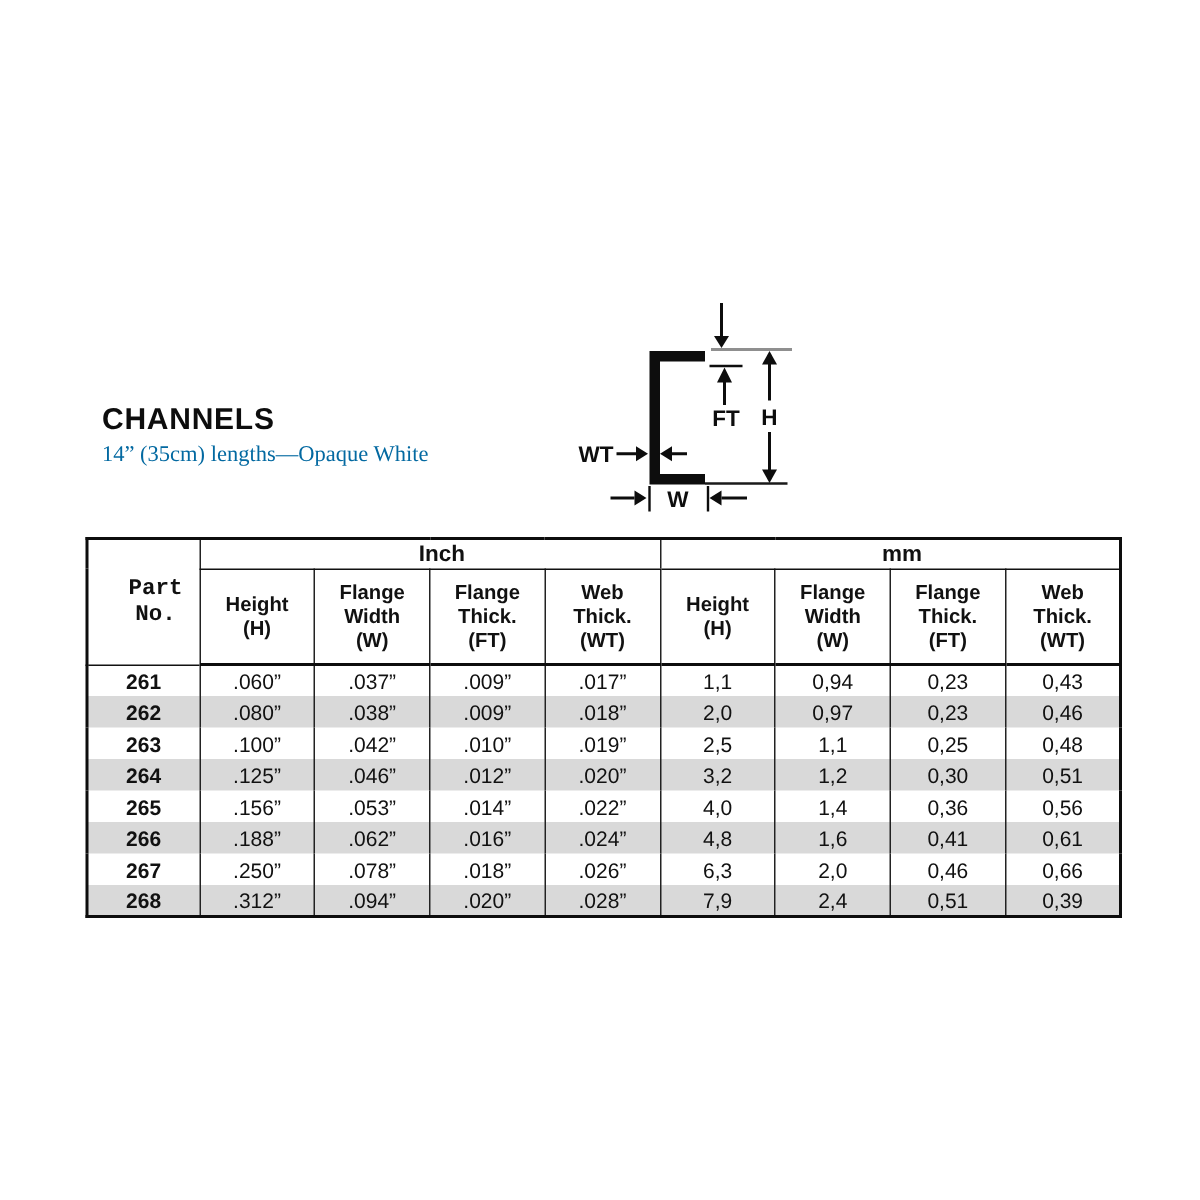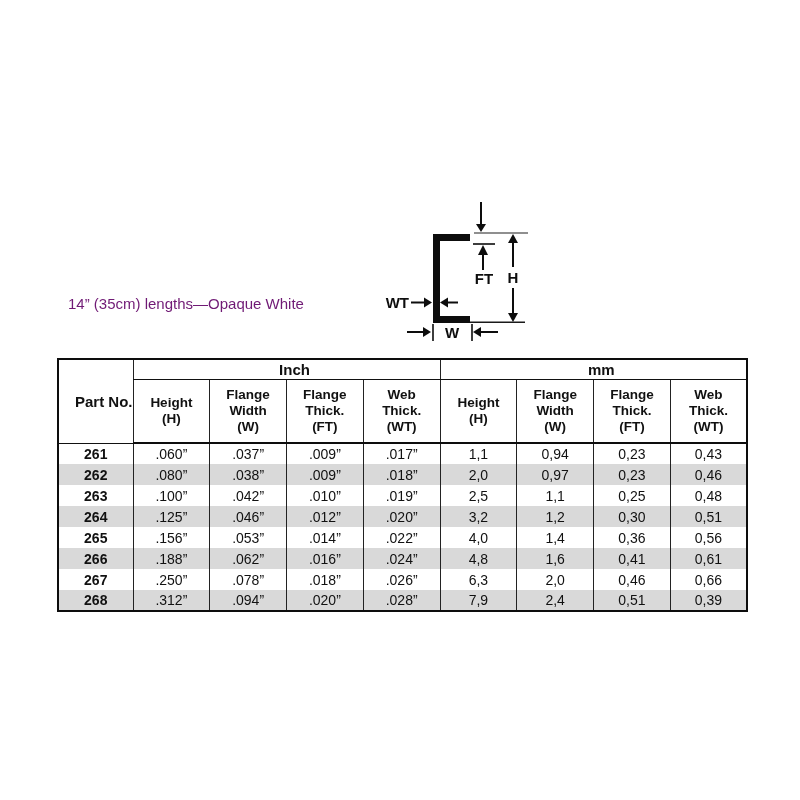--- a/index.html
+++ b/index.html
@@ -10,21 +10,21 @@
   }
   .page{position:absolute;inset:0;background:#fff;}
 
   
   .title{
     position:absolute;left:68px;top:269px;
     font-size:20px;font-weight:bold;letter-spacing:.5px;color:#0d0d0d;
   }
   .subtitle{
     position:absolute;left:68px;top:295px;
-    font-size:15px;color:#701a75;
+    font-size:15px;color:#0369a1;font-family:Liberation Serif, serif;
   }
 
   
   .diagram{position:absolute;left:384px;top:198px;width:162px;height:152px;}
   .diagram text{font-family:"Liberation Sans","DejaVu Sans",sans-serif;font-weight:bold;font-size:15px;fill:#0d0d0d;}
   .diagram .shaft{stroke:#0d0d0d;stroke-width:2;}
   .diagram .tick{stroke:#0d0d0d;stroke-width:1.6;}
   .diagram .refline{stroke:#1a1a1a;stroke-width:1.6;}
   .diagram .refline-light{stroke:#8f8f8f;stroke-width:2;}
   .diagram .head{fill:#0d0d0d;stroke:none;}
@@ -39,41 +39,42 @@
     padding:0;text-align:center;vertical-align:middle;
     border-left:1px solid #222;
   }
   table.spec col.c-part{width:75px;}
   table.spec col.c-val{width:76.75px;}
 
   tr.grouprow{height:20px;}
   tr.grouprow th{font-size:15px;font-weight:bold;border-bottom:1px solid #111;padding-left:16px;}
   th.part-col{
     font-size:15px;font-weight:bold;
-    border-left:none;border-bottom:2px solid #0d0d0d;
+    border-left:none;border-bottom:2px solid #0d0d0d;font-family:Liberation Mono, monospace;
   }
   th.inch-start, td.inch-start{border-left:2px solid #0d0d0d;}
   th.mm-start, td.mm-start{border-left:3px solid #0d0d0d;}
 
   tr.subhead{height:64px;}
   tr.subhead th{
     font-size:13.5px;font-weight:bold;line-height:16px;
     white-space:pre-line;border-bottom:2px solid #0d0d0d;
   }
 
   tbody tr{height:21px;margin-left:37px;}
   tbody tr:nth-child(even) td{background:#d9d9d9;}
   tbody td{font-size:14px;}
   tbody td.part{font-weight:bold;border-left:none;}
 </style>
 </head>
 <body>
 
 <div class="page">
 
+  <div class="title">CHANNELS</div>
   <div class="subtitle">14” (35cm) lengths—Opaque White</div>
 
   <svg class="diagram" viewBox="0 0 162 152" xmlns="http://www.w3.org/2000/svg">
 
     <g>
       <path d="M 49 36 L 86 36 L 86 43 L 56 43 L 56 118 L 86 118 L 86 125 L 49 125 Z" fill="#0d0d0d"></path>
     </g>
 
     <line class="refline-light" x1="90" y1="35" x2="144" y2="35"></line>
 

